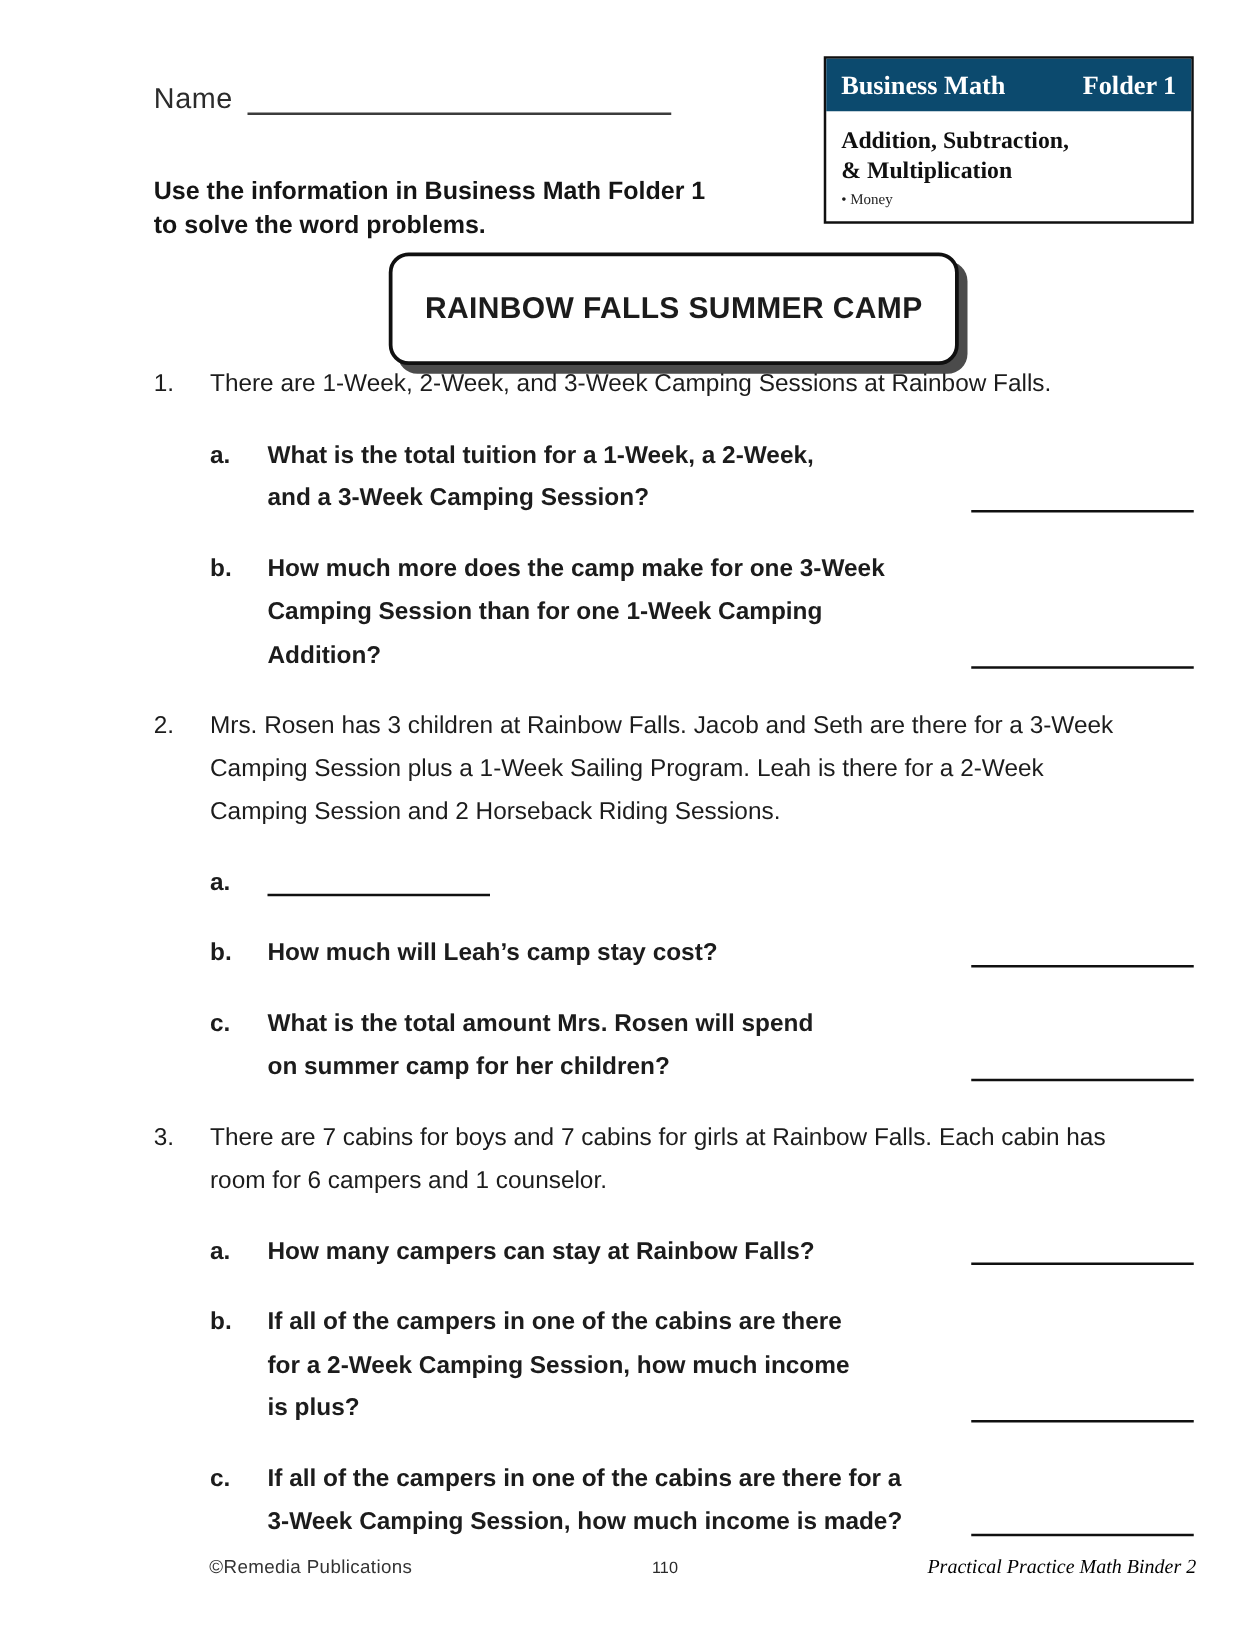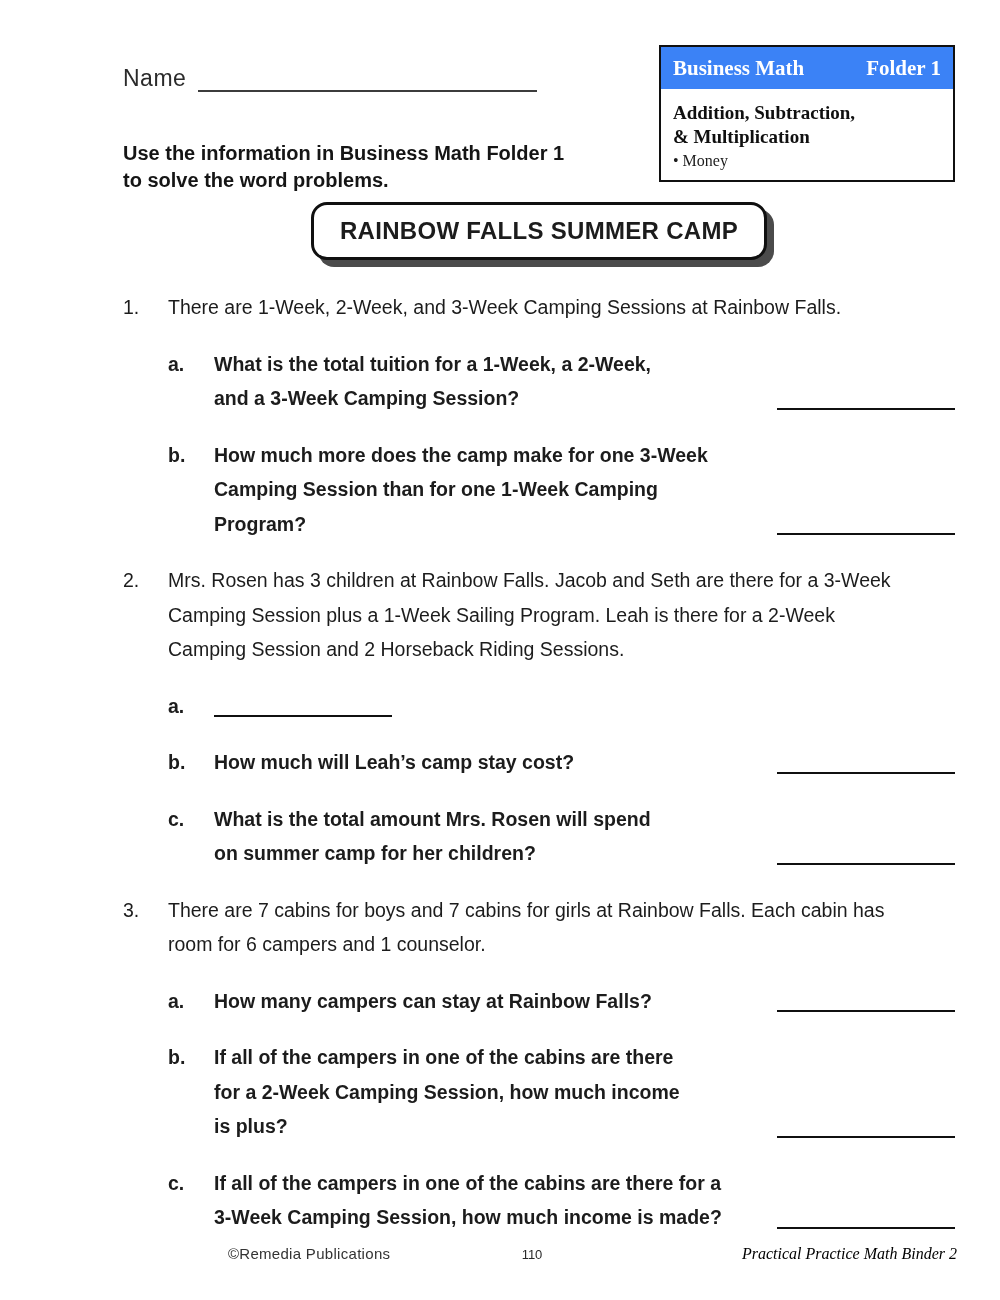--- a/index.html
+++ b/index.html
@@ -28,37 +28,37 @@
     flex: 1; height: 28px; margin-left: 12px;
     border-bottom: 2px solid #3c3c3c;
   }
   .instruction { margin-top: 48px; font-weight: bold; font-size: 20px; line-height: 27px; color: #151515; }
 
   .folder-box {
     position: absolute; top: 0; right: 0;
     width: 296px; border: 2.5px solid #101010; background: #fff;
   }
   .folder-box-header {
-    background: #3b82f6; color: #ffffff;
+    background: #0c4a6e; color: #ffffff;
     display: flex; justify-content: space-between; align-items: flex-end;
     padding: 9px 12px 8px 12px;
     font-family: "Liberation Serif", serif;
     font-weight: bold; font-size: 21px;
   }
   .folder-box-body { padding: 12px 17px 10px 12px; font-family: "Liberation Serif", serif; }
   .skills-line { font-weight: bold; font-size: 19px; line-height: 24px; color: #101010; }
-  .topic-line { font-size: 16px; margin-top: 3px; color: #1c1c1c; }
+  .topic-line { font-size: 12px; margin-top: 3px; color: #1c1c1c; }
 
   
   .title-wrap { text-align: center; margin-top: 0; height: 88px; }
   .title-box {
     display: inline-block;
     border: 3px solid #101010; border-radius: 16px;
     background: #ffffff;
-    padding: 12px 26px;
+    padding: 28px 26px;
     font-size: 24px; font-weight: bold; letter-spacing: 0.3px;
     box-shadow: 7px 7px 0 #4b4b4b;
   }
 
   
   .problems { font-size: 19.5px; line-height: 34.5px; }
   .statement { display: flex; margin-bottom: 22px; }
   .p-num { flex: none; width: 45px; }
   .p-lines div { white-space: nowrap; }
   .subq { display: flex; margin-left: 45px; margin-bottom: 22px; }
@@ -70,21 +70,21 @@
     align-self: flex-end;
     margin-bottom: 6px;
     border-bottom: 2.5px solid #101010;
   }
 
   
   .footer {
     position: absolute; top: 1245px; left: 107px; right: 43px;
     display: flex; align-items: baseline;
   }
-  .footer-left  { flex: 1; text-align: right;  font-size: 15px; color: #333; letter-spacing: 0.3px; }
+  .footer-left  { flex: 1; text-align: center;  font-size: 15px; color: #333; letter-spacing: 0.3px; }
   .footer-center{ flex: 1; text-align: center; font-size: 13px; color: #2a2a2a; }
   .footer-right { flex: 1; text-align: right; font-size: 16px; color: #000000;
                   font-family: "Liberation Serif", serif; font-style: italic; }
 </style>
 </head>
 <body>
 
 <div class="page">
 
   <div class="header">
@@ -129,21 +129,21 @@
           <div>What is the total tuition for a 1-Week, a 2-Week,</div>
           <div>and a 3-Week Camping Session?</div>
         </div>
         <div class="blank"></div>
       </div>
       <div class="subq">
         <div class="q-letter">b.</div>
         <div class="q-lines">
           <div>How much more does the camp make for one 3-Week</div>
           <div>Camping Session than for one 1-Week Camping</div>
-          <div>Program?</div>
+          <div>Addition?</div>
         </div>
         <div class="blank"></div>
       </div>
     </div>
 
     <div>
       <div class="statement">
         <div class="p-num">2.</div>
         <div class="p-lines">
           <div>Mrs. Rosen has 3 children at Rainbow Falls. Jacob and Seth are there for a 3-Week</div>

